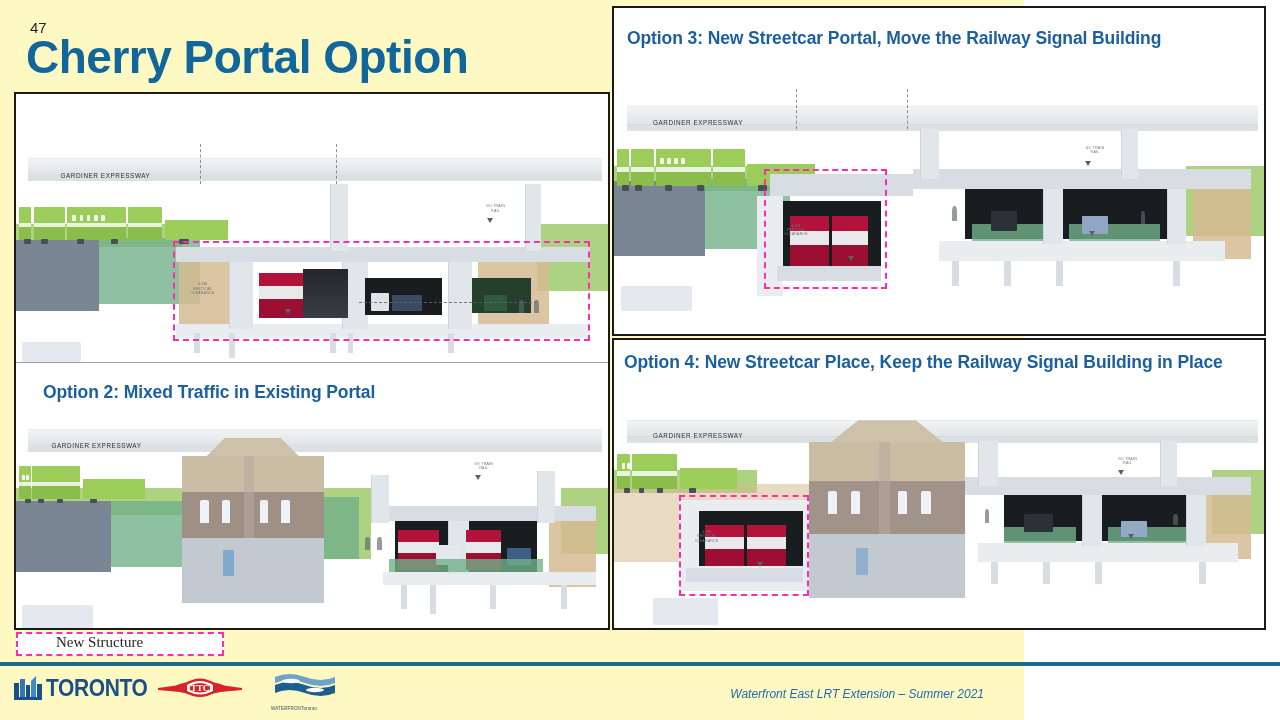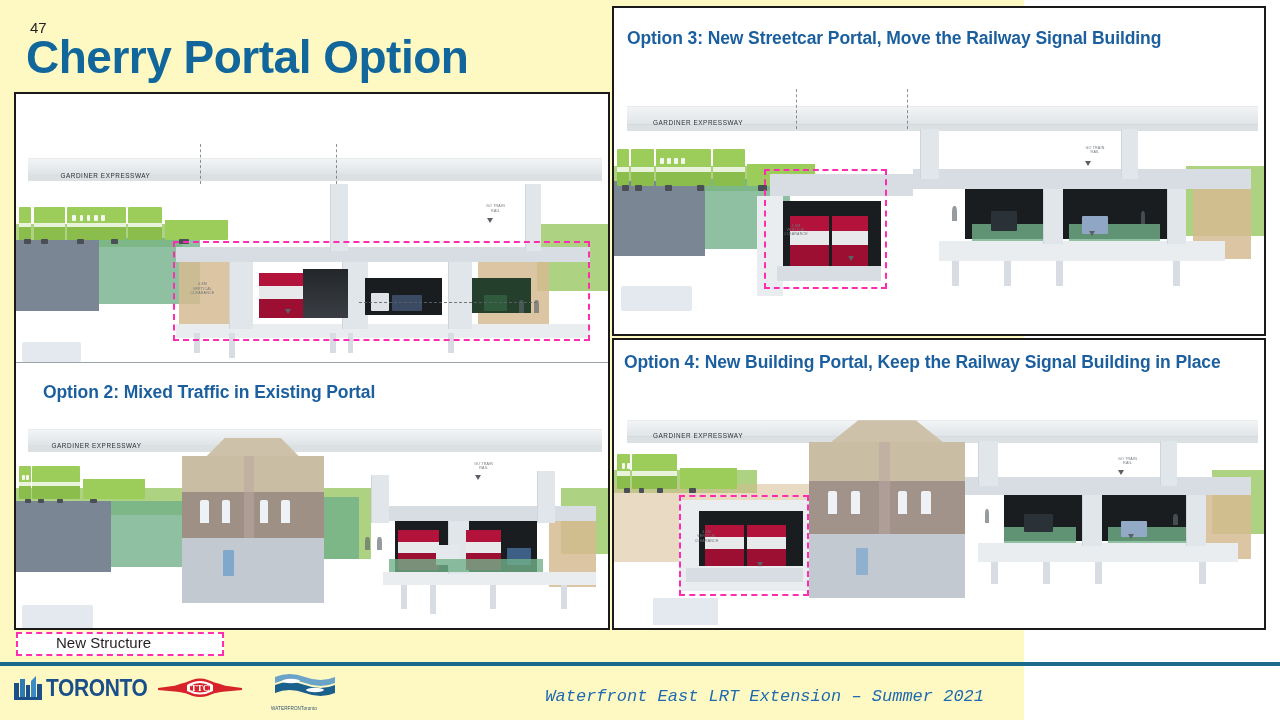--- a/index.html
+++ b/index.html
@@ -141,32 +141,32 @@
   .sig-door  { position: absolute; background: #8fb0cf; border-radius: 1px; }
   .sig-stripe{ position: absolute; background: #b9a8a2; opacity: .55; }
 
   
   .legend-box {
     position: absolute; left: 16px; top: 632px; width: 208px; height: 24px;
     border: 2.5px dashed #ff2bb0; background: #fff;
   }
   .legend-label {
     position: absolute; left: 56px; top: 634px;
-    font-size: 15px; color: #231f20; font-family: Liberation Sans, sans-serif;
+    font-size: 15px; color: #231f20; font-family: Liberation Serif, serif;
   }
 
   
   .footer-rule {
     position: absolute; left: 0; top: 662px; width: 1280px; height: 4px;
     background: #1b6a8c;
   }
   .footer-note {
     position: absolute; right: 40px; top: 687px;
-    font-size: 17px; font-style: italic; color: #1f6ab0;
-    font-family: Liberation Mono, monospace; white-space: nowrap;
+    font-size: 12px; font-style: italic; color: #1f6ab0;
+    font-family: Liberation Sans, sans-serif; white-space: nowrap;
   }
   .logos { position: absolute; left: 14px; top: 673px; height: 40px; }
   .logo { position: absolute; top: 0; }
 
   .toronto-logo { left: 0; width: 118px; height: 32px; }
   .tor-glyph { position: absolute; left: 0; top: 3px; width: 28px; height: 24px; }
   .tor-word {
     position: absolute; left: 32px; top: 2px;
     font-size: 21px; font-weight: bold; color: #1b4f8a;
     letter-spacing: -0.4px; font-family: "Liberation Sans", sans-serif;
@@ -436,21 +436,21 @@
         <div class="concrete" style="left:60%; top:70%; width:1%; height:10%;"></div>
         <div class="concrete" style="left:68%; top:70%; width:1%; height:10%;"></div>
         <div class="concrete" style="left:86%; top:70%; width:1%; height:10%;"></div>
 
         <div class="pale-slab" style="left:1%; top:80%; width:11%; height:10%; border-radius:2px;"></div>
       </div>
     </div>
   </div>
 
   <div class="panel panel-br">
-    <div class="opt-title t-o4">Option 4: New Building Portal, Keep the Railway Signal Building in Place</div>
+    <div class="opt-title t-o4">Option 4: New Streetcar Place, Keep the Railway Signal Building in Place</div>
 
     <div class="render r-o4">
       <div class="r-inner">
         <div class="sky"></div>
 
         <div class="gardiner-deck" style="top:8%;"></div>
         <div class="gardiner-deck2" style="top:15%;"></div>
         <div class="gardiner-label" style="left:6%; top:13%;">GARDINER EXPRESSWAY</div>
 
         <div class="green-band" style="left:0; top:30%; width:22%; height:10%;"></div>

